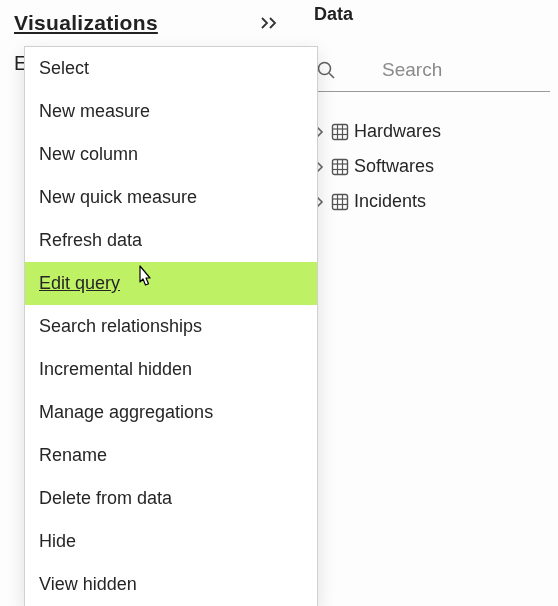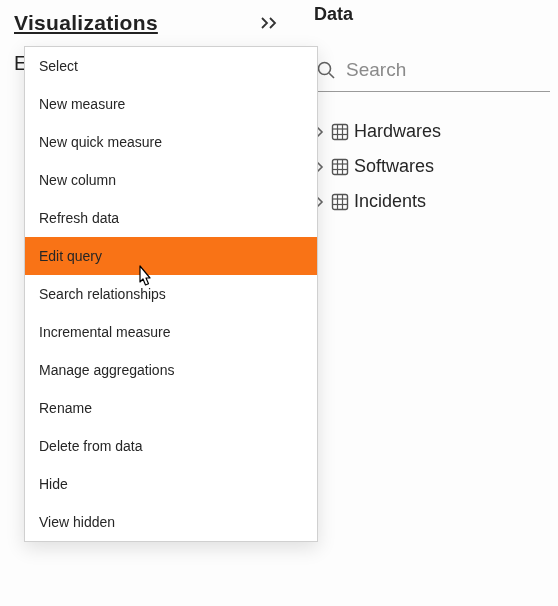--- a/index.html
+++ b/index.html
@@ -56,28 +56,29 @@
       top: 46px;
       left: 24px;
       width: 294px;
       background: #fff;
       border: 1px solid #d0d0d0;
       box-shadow: 0 6px 18px rgba(0,0,0,0.12);
       z-index: 10;
     }
     .menu-item {
       padding: 11px 14px;
-      font-size: 14px;
+      font-size: 18px;
       color: #262626;
       background: transparent;
       cursor: default;
       position: relative;
     }
     .menu-item.hovered {
-      background: #f97316;
+      background: #bef264;
+      text-decoration: underline;
     }
     .cursor {
       position: absolute;
       left: 134px;
       top: 264px;
       z-index: 20;
       pointer-events: none;
     }
     
     .data-pane {
@@ -100,20 +101,21 @@
     }
     .search-icon svg { display: block; }
     .search-input {
       border: none;
       outline: none;
       background: transparent;
       font-size: 19px;
       color: #707070;
       width: 100%;
       font-family: inherit;
+      margin-left: 36px;
     }
     .search-input::placeholder { color: #8a8a8a; }
     .tree {
       padding-top: 22px;
     }
     .tree-item {
       display: flex;
       align-items: center;
       gap: 4px;
       padding: 7px 0;
@@ -149,26 +151,26 @@
           <polyline points="2,2 7,7 2,12" stroke="#333" stroke-width="1.8" fill="none"></polyline>
           <polyline points="10,2 15,7 10,12" stroke="#333" stroke-width="1.8" fill="none"></polyline>
         </svg>
       </span>
     </div>
     <div class="viz-second-row">E</div>
 
     <div class="context-menu">
       <div class="menu-item"><span>Select</span></div>
       <div class="menu-item"><span>New measure</span></div>
+      <div class="menu-item"><span>New column</span></div>
       <div class="menu-item"><span>New quick measure</span></div>
-      <div class="menu-item"><span>New column</span></div>
       <div class="menu-item"><span>Refresh data</span></div>
       <div class="menu-item hovered"><span>Edit query</span></div>
       <div class="menu-item"><span>Search relationships</span></div>
-      <div class="menu-item"><span>Incremental measure</span></div>
+      <div class="menu-item"><span>Incremental hidden</span></div>
       <div class="menu-item"><span>Manage aggregations</span></div>
       <div class="menu-item"><span>Rename</span></div>
       <div class="menu-item"><span>Delete from data</span></div>
       <div class="menu-item"><span>Hide</span></div>
       <div class="menu-item"><span>View hidden</span></div>
 
     </div>
 
     <div class="cursor">
       <svg width="22" height="26" viewBox="0 0 22 26">

